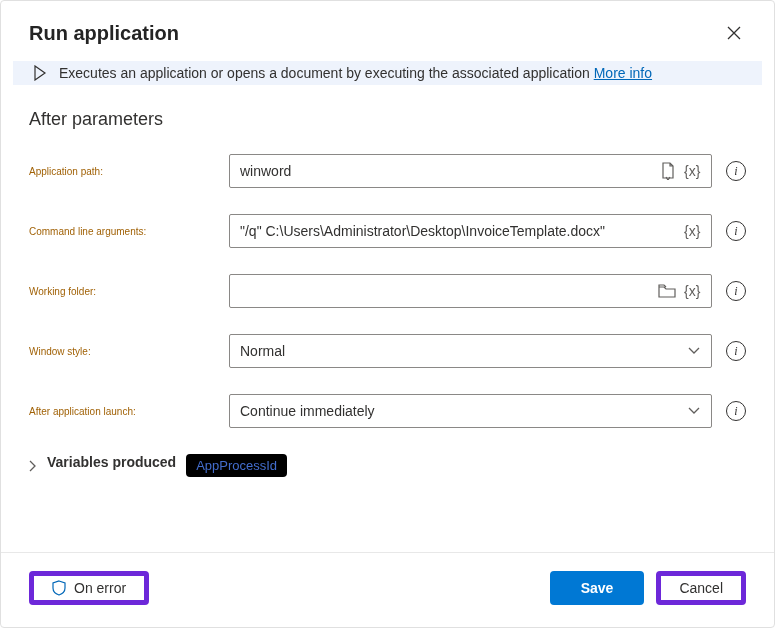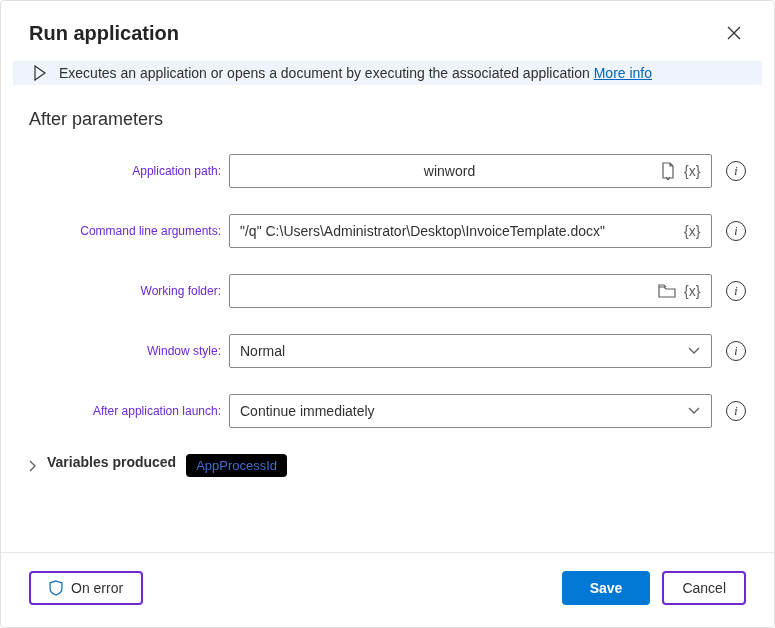--- a/index.html
+++ b/index.html
@@ -60,44 +60,43 @@
     margin-bottom: 24px;
   }
   .row {
     display: flex;
     align-items: center;
     margin-bottom: 26px;
     gap: 8px;
   }
   .label {
     width: 192px;
-    font-size: 12px;
-    color: #6d28d9;
+    font-size: 10px;
+    color: #a16207;
     flex-shrink: 0;
-    text-align: right;
   }
   .input-wrap {
     flex: 1;
     position: relative;
     display: flex;
     align-items: center;
   }
   .text-input, .select {
     width: 100%;
     height: 34px;
     border: 1px solid #8a8886;
     border-radius: 2px;
     padding: 0 10px;
     font-size: 14px;
     font-family: inherit;
     color: #323130;
     background: #fff;
   }
   .text-input { padding-right: 64px; }
-  .text-input.with-browse { padding-right: 52px; text-align: center; }
+  .text-input.with-browse { padding-right: 52px; }
   .select {
     appearance: none;
     padding-right: 36px;
     cursor: pointer;
   }
   .input-icons {
     position: absolute;
     right: 8px;
     top: 50%;
     transform: translateY(-50%);
@@ -155,21 +154,21 @@
     border-top: 1px solid #e8e8e8;
     padding: 18px 28px 22px 28px;
     display: flex;
     justify-content: space-between;
     align-items: center;
   }
   .btn {
     height: 34px;
     padding: 0 18px;
     border-radius: 4px;
-    border: 2px solid #6d28d9;
+    border: 5px solid #6d28d9;
     background: #fff;
     font-size: 14px;
     cursor: pointer;
     font-family: inherit;
     display: flex;
     align-items: center;
     gap: 8px;
     color: #323130;
   }
   .btn-primary {

